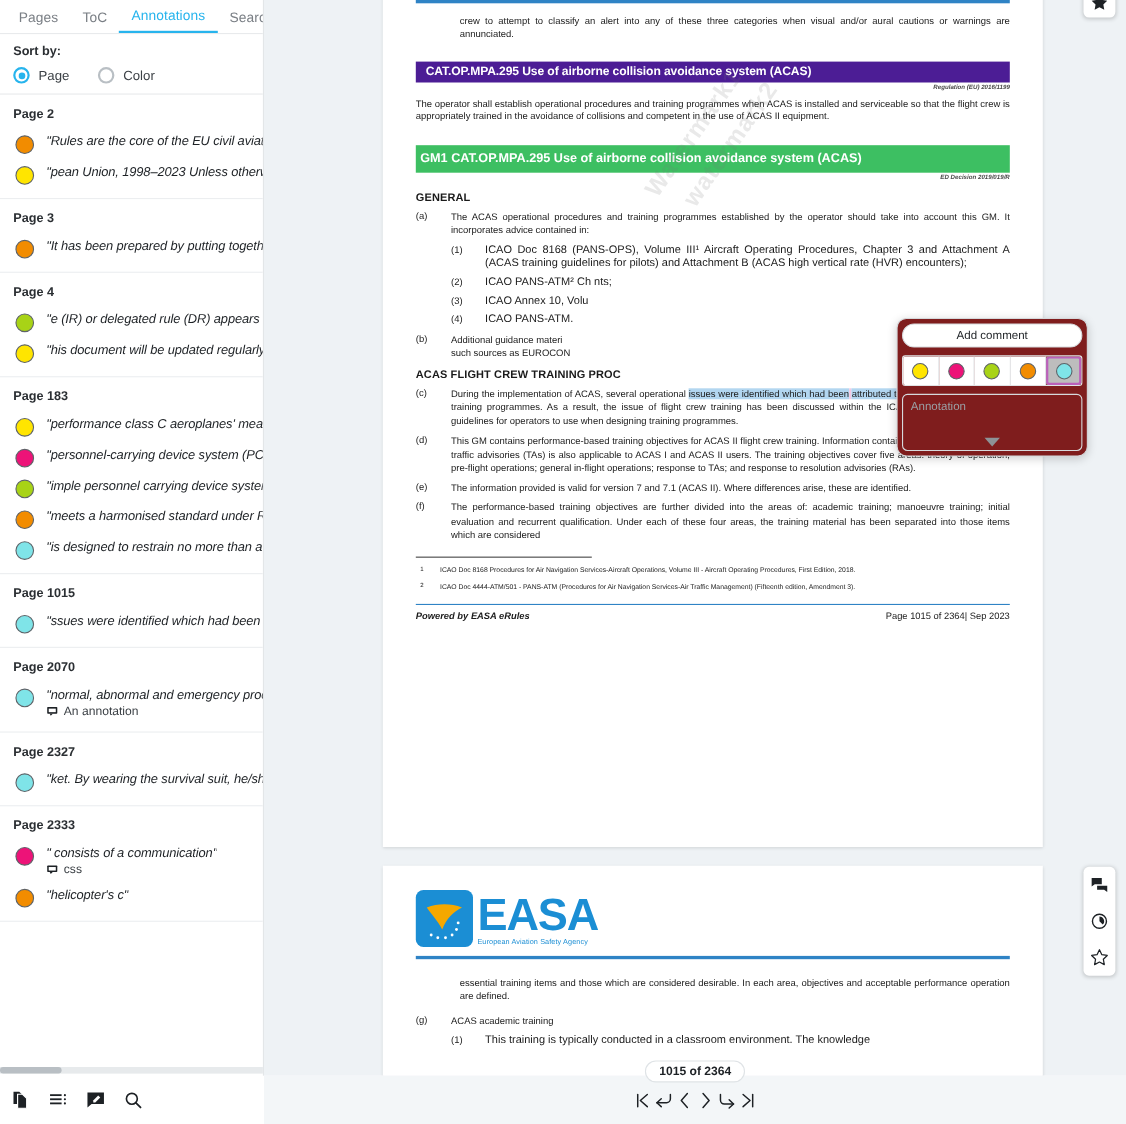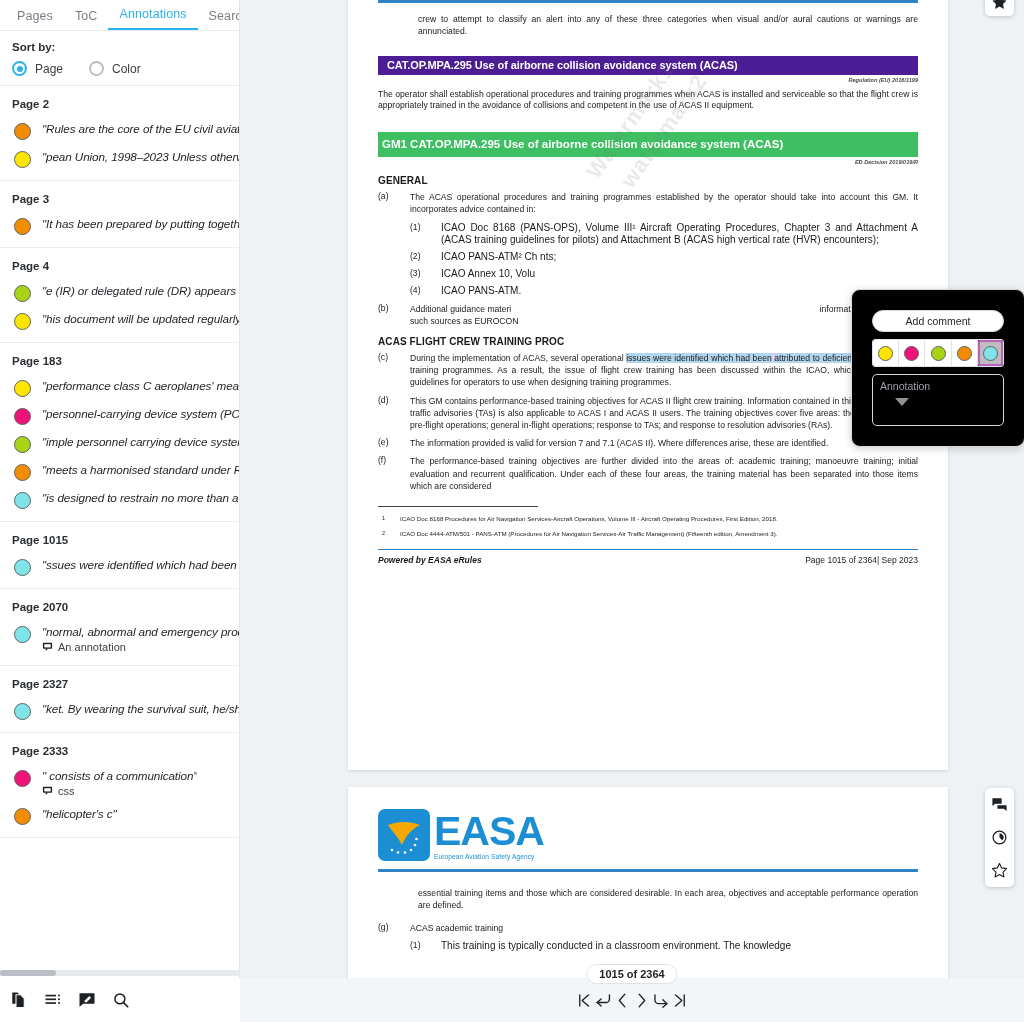--- a/index.html
+++ b/index.html
@@ -152,22 +152,22 @@
   .easa-text { margin-left: 4px; line-height: 1; }
   .easa-word {
     font-size: 41px; font-weight: bold; color: #1b8ed4;
     letter-spacing: -1px; font-family: "Liberation Sans", sans-serif;
   }
   .easa-sub { font-size: 6.6px; color: #1b8ed4; margin-top: 2px; letter-spacing: 0.1px; }
 
   
   #popup {
     position: absolute; left: 575px; top: 289px; width: 174px;
-    background: #000000; border: 1px solid #d6d9dc; border-radius: 9px;
-    box-shadow: 0 2px 9px rgba(0,0,0,.18); padding: 20px; z-index: 40; margin-left: 36px;
+    background: #7f1d1d; border: 1px solid #d6d9dc; border-radius: 9px;
+    box-shadow: 0 2px 9px rgba(0,0,0,.18); padding: 4px; z-index: 40;
   }
   #popup-arrow {
     position: absolute; left: 655px; top: 398px; z-index: 41;
     width: 0; height: 0;
     border-left: 7px solid transparent; border-right: 7px solid transparent;
     border-top: 8px solid #8d9296;
   }
   .add-comment-btn {
     border: 1px solid #d6d9dc; border-radius: 14px; height: 22px;
     display: flex; align-items: center; justify-content: center;

